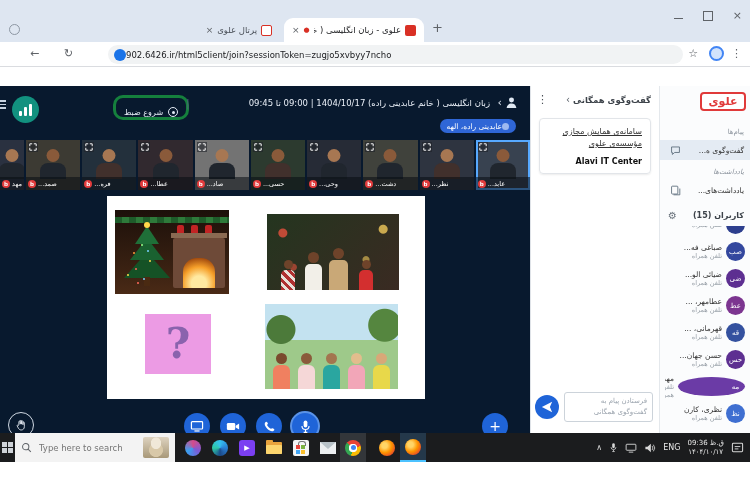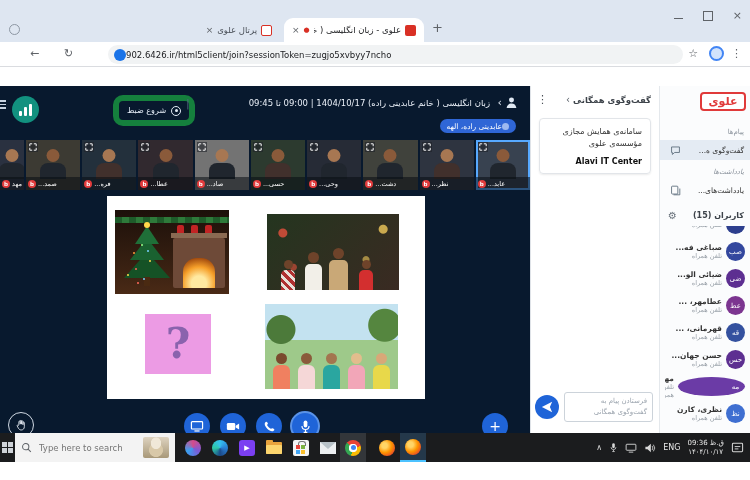--- a/index.html
+++ b/index.html
@@ -41,22 +41,22 @@
 
   
   .app{position:absolute;left:0;top:86px;width:750px;height:347px;border-bottom:1px solid #cfd4da;box-sizing:content-box;}
   .stage{position:absolute;left:0;top:0;width:530px;height:347px;background:#08192e;}
 
   .hamb{position:absolute;left:-2px;top:12px;width:8px;}
   .hamb i{display:block;height:1.5px;background:#c6d2e0;margin:2px 0;}
   .statbtn{position:absolute;left:12px;top:10px;width:27px;height:27px;border-radius:50%;background:#12917f;
            display:flex;align-items:flex-end;justify-content:center;gap:2px;padding-bottom:7px;box-sizing:border-box;}
   .statbtn i{display:block;width:3px;background:#fff;border-radius:1px;}
-  .recpill{position:absolute;left:113px;top:9px;height:19px;padding:0 8px;border:6px solid #15803d;border-radius:10px;
-           color:#e3ebf5;font-size:8px;display:flex;align-items:center;gap:5px;direction:rtl;}
+  .recpill{position:absolute;left:113px;top:9px;height:19px;padding:0 8px;border:3px solid #15803d;border-radius:10px;
+           color:#e3ebf5;font-size:8px;display:flex;align-items:flex-end;gap:5px;direction:rtl;}
   .recico{width:8px;height:8px;border:1.2px solid #e3ebf5;border-radius:50%;display:flex;align-items:center;justify-content:center;}
   .recico i{width:3px;height:3px;border-radius:50%;background:#e3ebf5;}
   .hsep{position:absolute;left:186px;top:11px;color:#51637d;font-size:11px;}
   .mtitle{position:absolute;right:40px;top:12px;max-width:280px;color:#e8eef6;font-size:8.5px;direction:rtl;white-space:nowrap;}
   .usertoggle{position:absolute;right:12px;top:10px;display:flex;align-items:center;gap:3px;color:#dfe8f2;}
   .usertoggle .chev{font-size:11px;}
   .presbadge{position:absolute;right:14px;top:33px;height:14px;background:#2f66d6;border-radius:8px;color:#fff;
              font-size:7.5px;display:flex;align-items:center;padding:0 7px;direction:rtl;}
   .presico{width:7px;height:7px;border-radius:50%;background:#9db9f0;}
 
@@ -137,21 +137,21 @@
            display:flex;align-items:center;justify-content:center;background:transparent;}
 
   
   .chatpanel{position:absolute;left:530px;top:0;width:129px;height:347px;background:#fff;border-left:1px solid #dfe3e8;box-sizing:border-box;}
   .chathead{position:absolute;left:0;right:0;top:6px;height:16px;}
   .chatkebab{position:absolute;left:6px;top:1px;font-size:11px;color:#4a5056;}
   .chattitle{position:absolute;right:8px;top:2px;display:flex;gap:3px;align-items:center;color:#3d434a;font-size:8.5px;font-weight:bold;}
   .chattitle .chev{color:#5a6169;font-size:10px;font-weight:normal;}
   .welcome{position:absolute;left:8px;right:8px;top:32px;border:1px solid #e2e5e9;border-radius:4px;
            box-shadow:0 1px 2px rgba(0,0,0,.08);padding:7px 8px;direction:rtl;text-align:right;}
-  .welcome .l{font-size:8px;color:#333;line-height:1.5;}
+  .welcome .l{font-size:8px;color:#333;line-height:1.5;text-decoration:underline;}
   .welcome .l3{font-size:8px;color:#111;font-weight:bold;margin-top:7px;direction:ltr;text-align:right;}
   .sendbtn{position:absolute;left:4px;bottom:14px;width:24px;height:24px;border-radius:50%;background:#1f64d8;
            display:flex;align-items:center;justify-content:center;}
   .msgbox{position:absolute;left:33px;right:6px;bottom:11px;height:30px;border:1px solid #ccd3da;border-radius:3px;
           padding:3px 5px;box-sizing:border-box;font-size:7px;color:#9aa3ad;direction:rtl;text-align:right;line-height:1.6;}
 
   
   .navpanel{position:absolute;left:659px;top:0;width:91px;height:347px;background:#fbfcfd;border-left:1px solid #e4e8ec;box-sizing:border-box;}
   .logo{position:absolute;right:4px;top:6px;width:46px;height:19px;border:2px solid #e03a3a;border-radius:4px;background:#fff;
         color:#e03a3a;font-weight:bold;font-size:11px;display:flex;align-items:center;justify-content:center;box-sizing:border-box;}
@@ -162,21 +162,21 @@
   .ni-active{background:#e4ebf3;}
   .usershead{position:absolute;left:0;right:0;top:124px;height:14px;}
   .usershead .txt{position:absolute;right:6px;top:1px;font-size:8px;font-weight:bold;color:#3d434a;direction:rtl;}
   .gear{position:absolute;left:8px;top:0;font-size:10px;color:#6a737c;}
   .userlist{position:absolute;left:0;right:0;top:140px;bottom:0;overflow:hidden;}
   .u-row{display:flex;direction:rtl;align-items:center;gap:4px;padding:0 5px;height:27px;box-sizing:border-box;}
   .u-row:first-child{margin-top:-15px;}
   .avatar{position:relative;width:19px;height:19px;border-radius:50%;color:#fff;font-size:7px;
           display:flex;align-items:center;justify-content:center;flex:0 0 auto;background:#33479e;}
   .uinfo{display:flex;flex-direction:column;overflow:hidden;}
-  .uname{font-size:7.5px;color:#333;white-space:nowrap;overflow:hidden;font-weight:bold;}
+  .uname{font-size:7.5px;color:#333;white-space:nowrap;overflow:hidden;}
   .uphone{font-size:6.5px;color:#98a0a8;}
 
   
   .taskbar{position:absolute;left:0;top:433px;width:750px;height:29px;background:#1b1c1e;}
   .startbtn{position:absolute;left:0;top:0;width:15px;height:29px;display:flex;align-items:center;justify-content:center;}
   .winlogo{display:grid;grid-template-columns:5px 5px;grid-gap:1px;}
   .winlogo i{width:5px;height:5px;background:#cfd3d8;}
   .tsearch{position:absolute;left:15px;top:0;width:160px;height:29px;background:#f3f3f3;display:flex;align-items:center;gap:5px;padding:0 6px;box-sizing:border-box;}
   .tsearch input{border:none;outline:none;background:transparent;font-size:8.5px;color:#5f6368;width:96px;font-family:inherit;}
   .pebbles{margin-left:auto;width:26px;height:21px;border-radius:2px;

